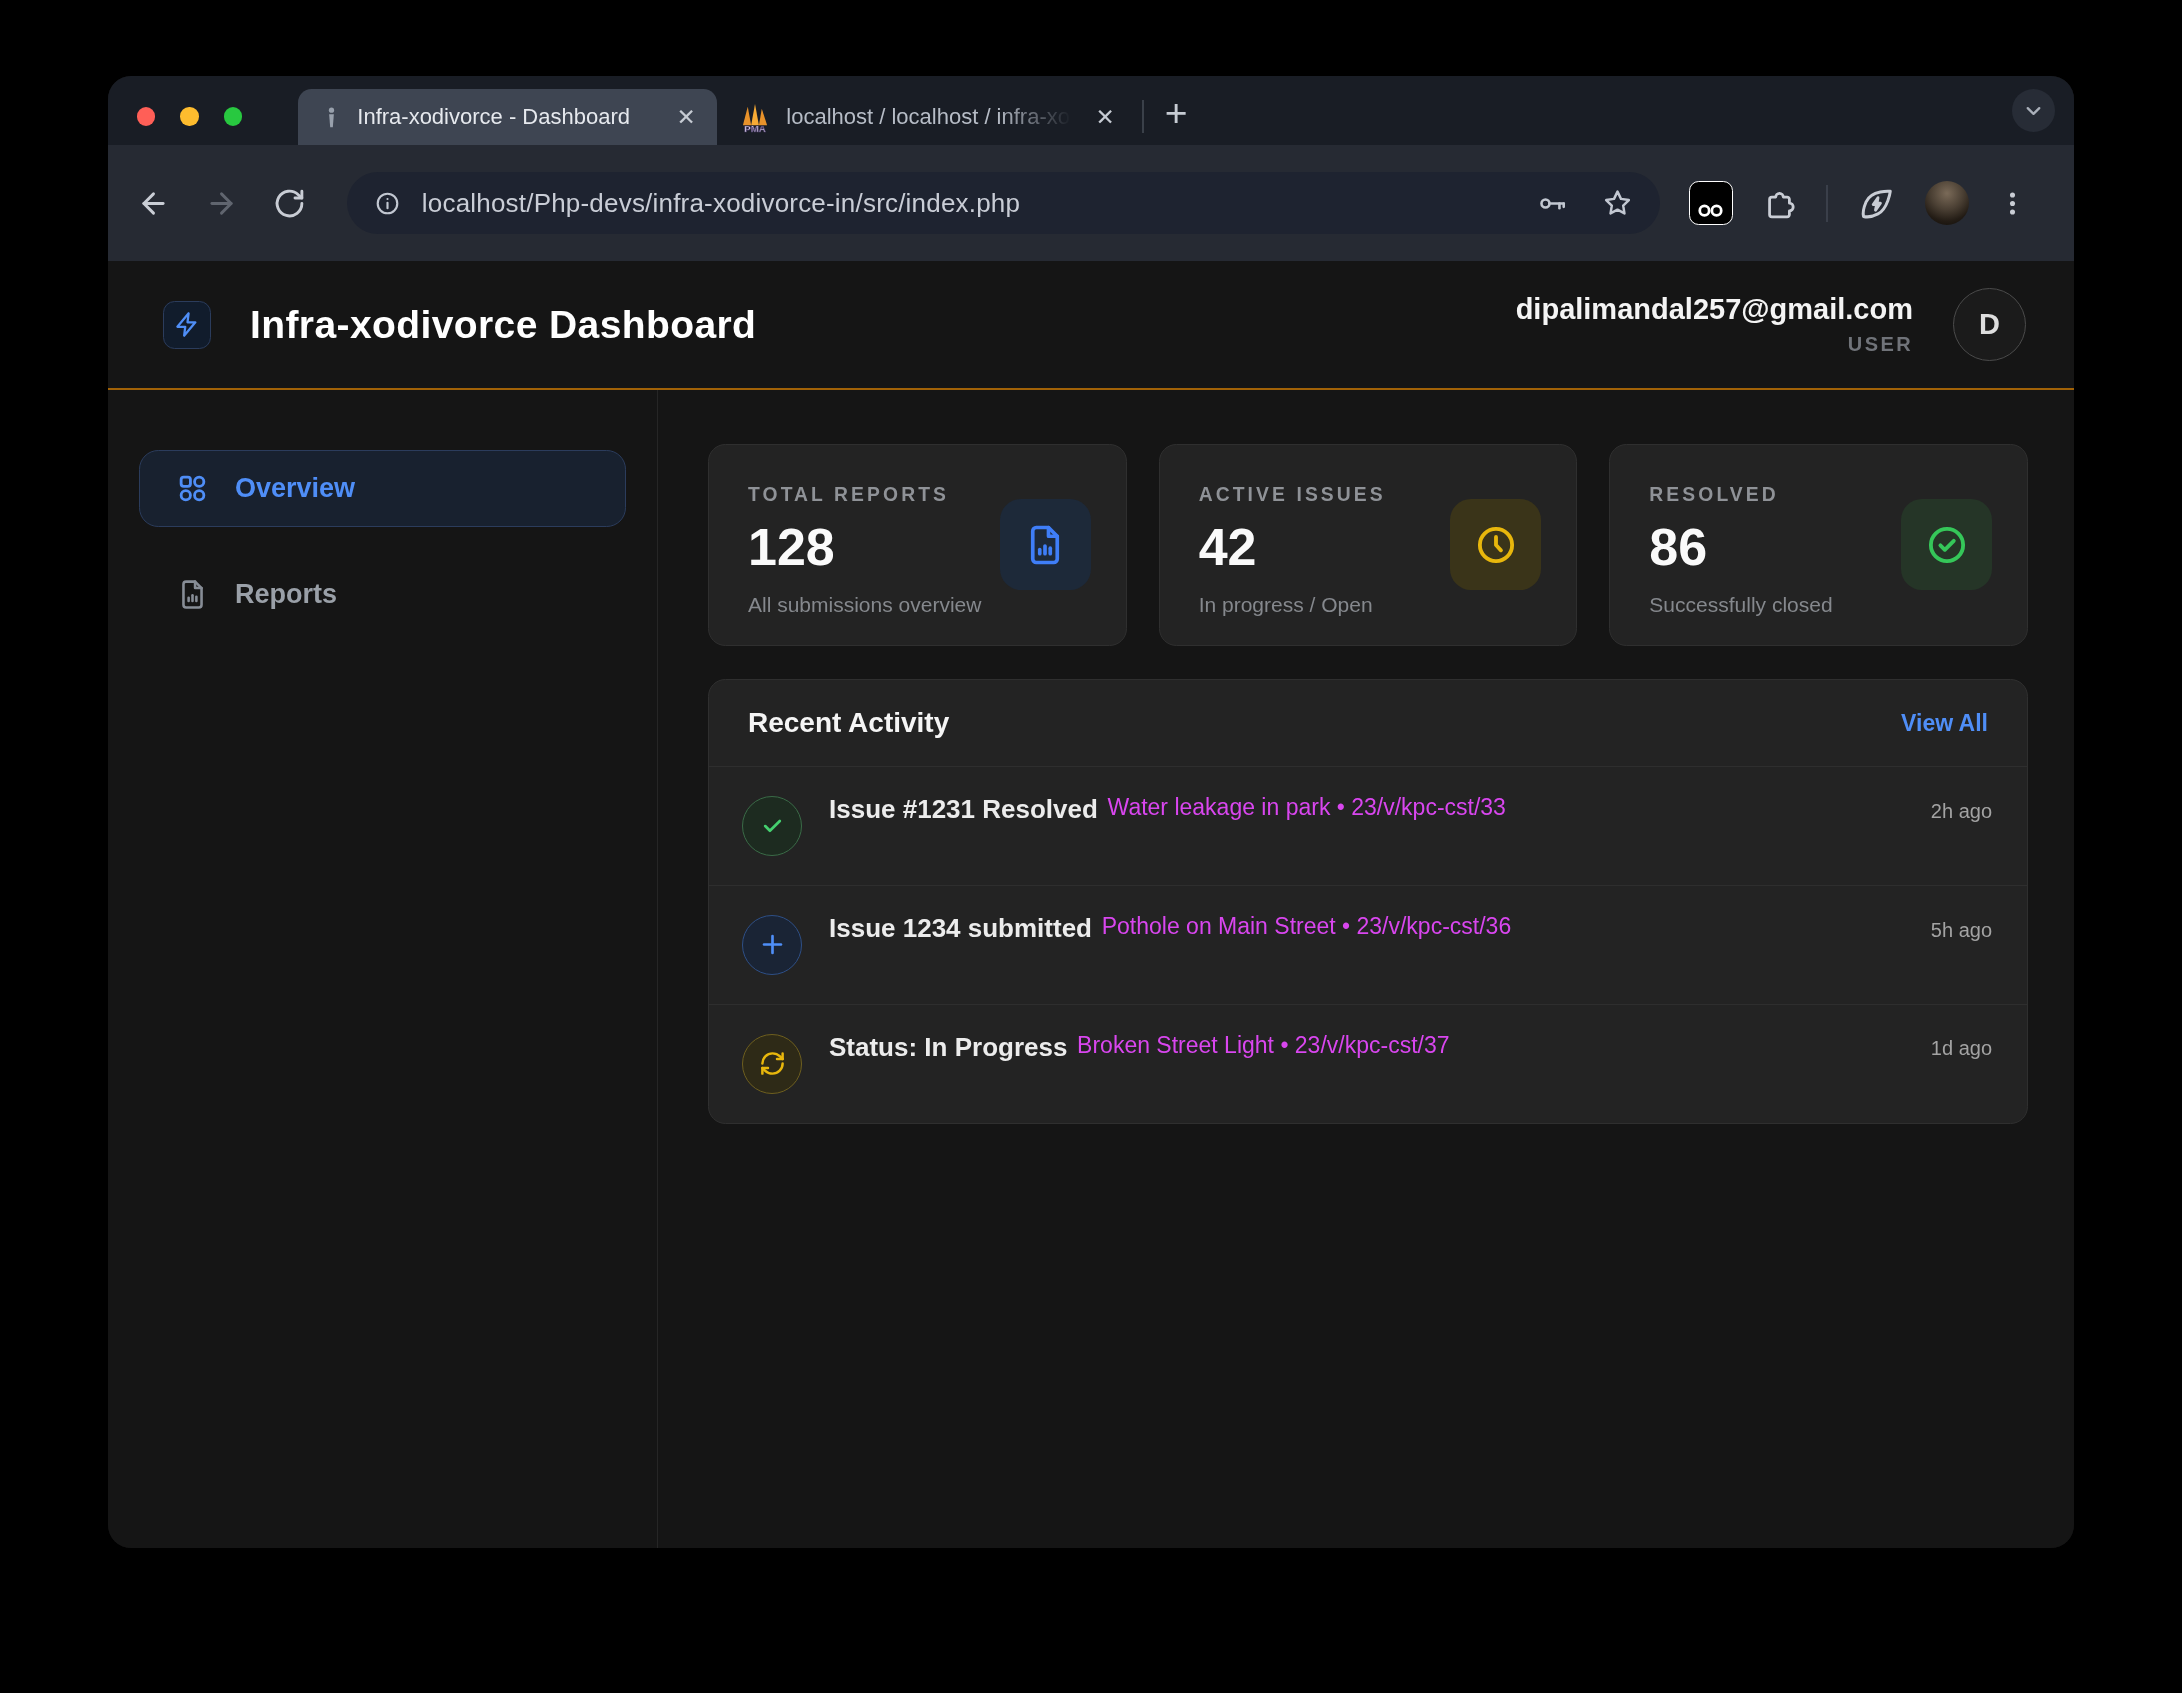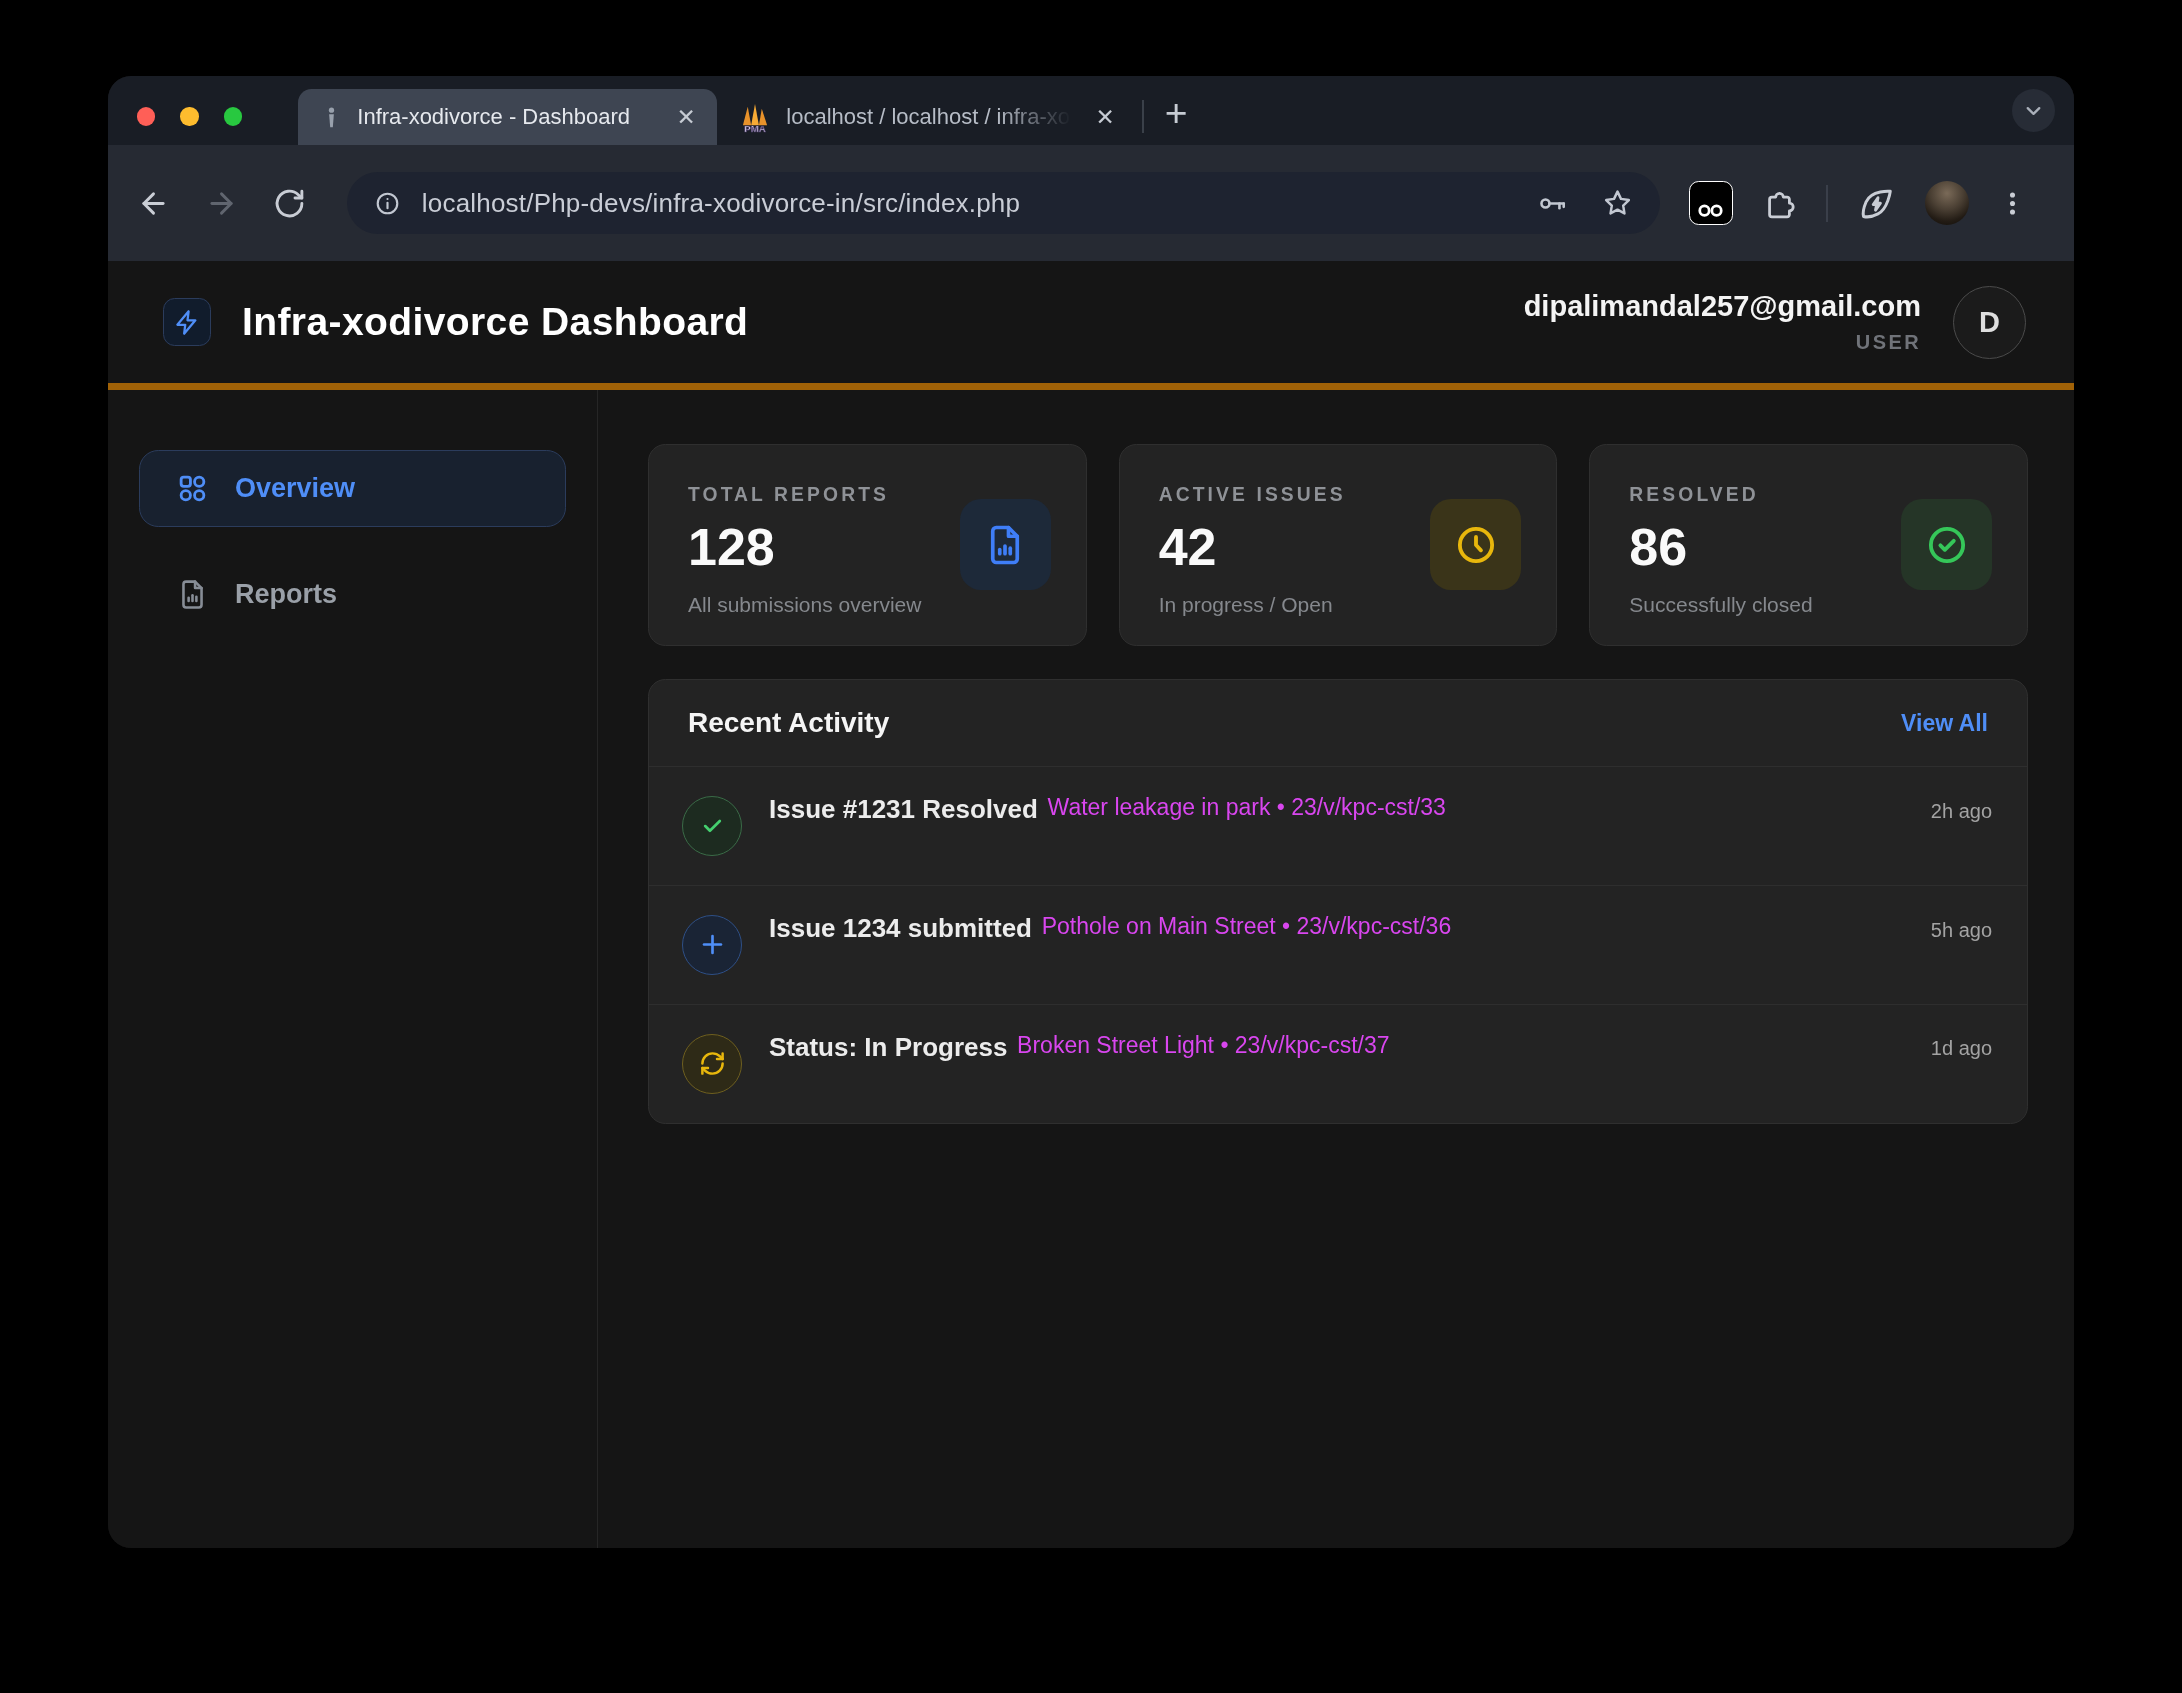--- a/index.html
+++ b/index.html
@@ -44,33 +44,33 @@
   .ext-black{width:44px;height:44px;background:#000;border:1.9px solid #fff;border-radius:9.7px;
              display:flex;align-items:flex-end;justify-content:center;box-sizing:border-box;padding-bottom:3.9px;}
   .tb-sep{width:1.9px;height:37px;background:#3a3f4a;}
   .avatar-photo{width:44px;height:44px;border-radius:50%;
      background:radial-gradient(circle at 50% 28%, #7a6a58 0%, #4a3f33 42%, #231c15 72%, #0e0b08 100%);}
   .icgray{color:#c9cdd5;}
 
   
   .page{height:1303px;background:#151515;display:flex;flex-direction:column;}
   .page-header{height:129px;display:flex;align-items:center;padding:0 48px 0 55px;
-               border-bottom:7px solid #a16207;box-sizing:border-box;}
+               border-bottom:2px solid #a16207;box-sizing:border-box;gap:8px;}
   .logo-sq{width:48px;height:48px;border-radius:11.6px;background:#111c2c;border:1.9px solid #2b3c5c;
            display:flex;align-items:center;justify-content:center;color:#4f8ef7;box-sizing:border-box;}
   .page-title{font-size:39px;font-weight:700;color:#fff;margin-left:31px;letter-spacing:0.4px;}
   .userblock{margin-left:auto;display:flex;flex-direction:column;align-items:flex-end;}
   .user-email{font-size:29px;font-weight:700;color:#f4f4f4;}
   .user-role{font-size:20px;font-weight:700;color:#707379;letter-spacing:2.4px;margin-top:7.7px;}
   .avatar-d{width:73px;height:73px;border-radius:50%;border:1.9px solid #4b4b4b;background:#1b1b1b;
             display:flex;align-items:center;justify-content:center;font-size:29px;font-weight:700;
             color:#dedede;margin-left:32px;box-sizing:border-box;}
 
   .page-body{flex:1;display:flex;min-height:0;}
-  .sidebar{width:490px;border-right:1px solid #262626;box-sizing:border-box;padding:60px 31px 8px;}
+  .sidebar{width:550px;border-right:1px solid #262626;box-sizing:border-box;padding:60px 31px 8px;}
   .nav-item{height:77px;border-radius:19.3px;display:flex;align-items:center;gap:27px;
             padding:0 37px;box-sizing:border-box;font-size:27px;font-weight:700;}
   .nav-item.active{background:#18212f;border:1.9px solid #2b3c5c;color:#4f8ef7;}
   .nav-item.idle{color:#9aa0a8;margin-top:29px;border:1.9px solid transparent;}
   .nav-item.idle .nic{color:#878d96;}
   .nav-item.active .nic{color:#4f8ef7;}
 
   .main{flex:1;padding:54px 46px 0 50px;box-sizing:border-box;}
   .cards{display:flex;gap:32px;}
   .card{flex:1;height:202px;background:#232323;border:1px solid #2f2f2f;border-radius:17.4px;

